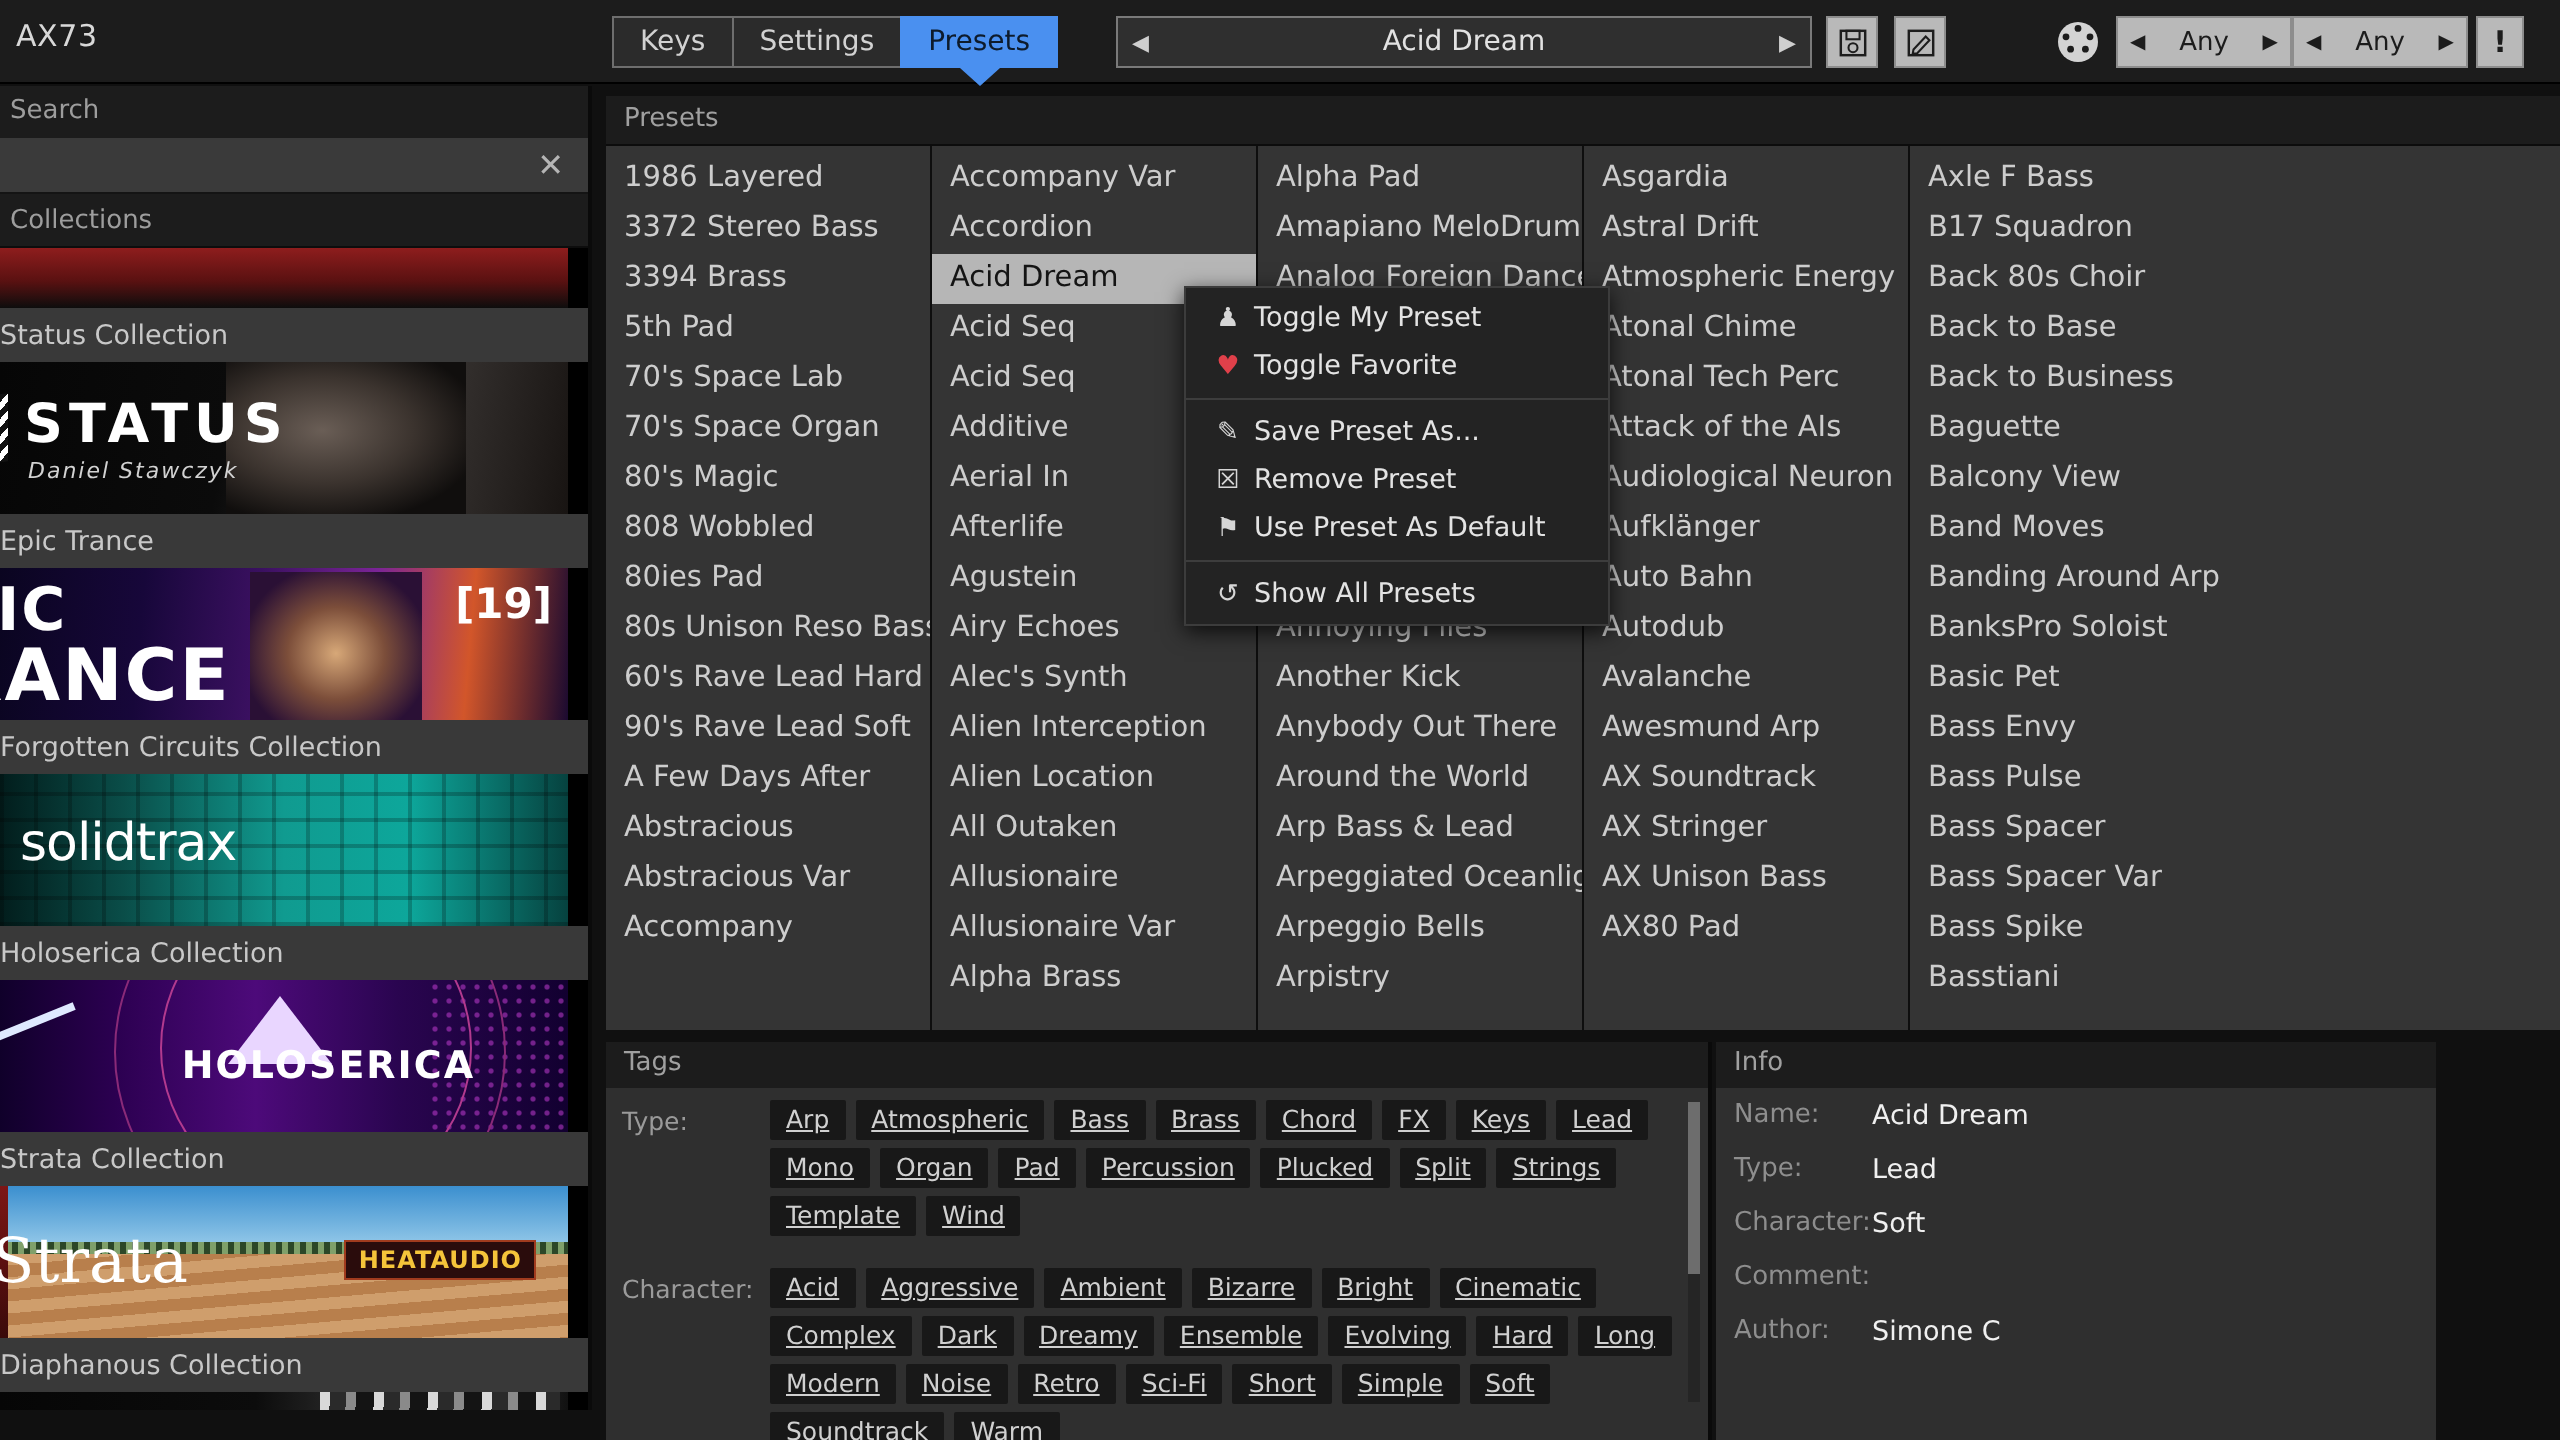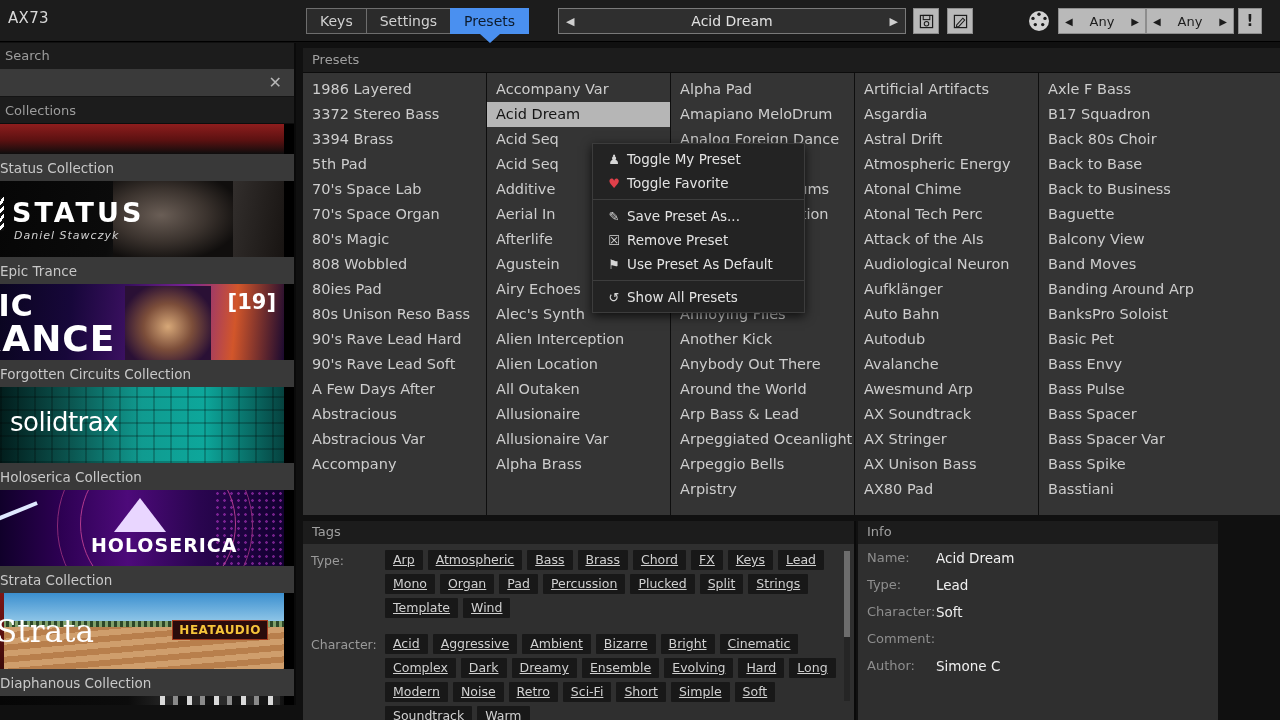--- a/index.html
+++ b/index.html
@@ -129,21 +129,21 @@
       repeating-linear-gradient(0deg, rgba(0,0,0,.22) 0 2px, transparent 2px 13px),
       repeating-linear-gradient(90deg, rgba(0,0,0,.22) 0 2px, transparent 2px 17px);}
   .art-solid .name { position:absolute; left:10px; top:20px; color:#fff; font-size:26px; letter-spacing:-.5px;text-align:center;}
 
   .art-holo { background: linear-gradient(90deg,#10002a 0%,#2b0050 20%,#4d0a7a 45%,#2a0550 70%,#120030 100%); }
   .art-holo .ring { position:absolute; left:28%; top:-44px; width:156px; height:156px; border:1px solid #b23a8e; border-radius:50%;}
   .art-holo .ring2 { position:absolute; left:20%; top:-62px; width:196px; height:196px; border:1px solid #8a2a78; border-radius:50%;}
   .art-holo .gem { position:absolute; left:40%; top:8px; width:0; height:0;
      border-left:26px solid transparent; border-right:26px solid transparent; border-bottom:34px solid #e9d6ff;}
   .art-holo .beam { position:absolute; left:-40px; top:26px; width:80px; height:4px; background:#dfe9ff; transform:rotate(-22deg);}
-  .art-holo .txt { position:absolute; left:32%; top:44px; color:#fff; font-size:19px; font-weight:bold; letter-spacing:1px;}
+  .art-holo .txt { position:absolute; left:32%; top:32px; color:#fff; font-size:19px; font-weight:bold; letter-spacing:1px;}
   .art-holo .dots { position:absolute; right:0; top:0; width:70px; height:76px;
      background:radial-gradient(circle, #c03bd0 1px, transparent 1.6px) 0 0/7px 7px; opacity:.55;}
 
   .art-strata { background: linear-gradient(180deg,#4d9fd8 0%,#86c3e6 32%,#c9a277 46%,#b4794c 70%,#8e5230 100%); border-radius: 29px; }
   .art-strata .sky { position:absolute; left:0; right:0; top:0; height:34px;
      background:linear-gradient(180deg,#3b8fcf,#9fd0ec);}
   .art-strata .trees { position:absolute; left:0; right:0; top:28px; height:8px;
      background:repeating-linear-gradient(90deg,#2c4728 0 3px, #7fa06a 3px 6px);}
   .art-strata .ground { position:absolute; left:0; right:0; top:34px; bottom:0;
      background:repeating-linear-gradient(175deg,#cf9e6c 0 6px,#b87f4c 6px 12px);}
@@ -162,21 +162,21 @@
   .browser {
     position: absolute; left: 303px; top: 48px; width: 977px; height: 467px;
     background: #1e1e1e;
   }
   .browser-hdr {
     height: 25px; background: #1c1c1c; color: #a0a0a0;
     font-size: 13px; padding: 4px 0 0 9px; border-bottom: 1px solid #0c0c0c;
   }
   .cols { display: flex; height: 442px; background: #343434; }
   .col {
-    width: 184px; border-right: 1px solid #0e0e0e;
+    width: 163px; border-right: 1px solid #0e0e0e;
     padding-top: 4px; overflow: hidden;
   }
   .col:last-child { border-right: none; width: 177px; }
   .pitem {
     height: 25px; line-height: 25px; padding: 0 0 0 9px;
     font-size: 14.5px; color: #cdcdcd; white-space: nowrap;
   }
   .pitem.sel { background: #b6b6b6; color: #141414; }
 
   
@@ -365,29 +365,30 @@
           <div class="pitem">1986 Layered</div>
           <div class="pitem">3372 Stereo Bass</div>
           <div class="pitem">3394 Brass</div>
           <div class="pitem">5th Pad</div>
           <div class="pitem">70's Space Lab</div>
           <div class="pitem">70's Space Organ</div>
           <div class="pitem">80's Magic</div>
           <div class="pitem">808 Wobbled</div>
           <div class="pitem">80ies Pad</div>
           <div class="pitem">80s Unison Reso Bass</div>
-          <div class="pitem">90's Rave Lead Hard</div>
+          <div class="pitem">60's Rave Lead Hard</div>
           <div class="pitem">90's Rave Lead Soft</div>
           <div class="pitem">A Few Days After</div>
           <div class="pitem">Abstracious</div>
           <div class="pitem">Abstracious Var</div>
           <div class="pitem">Accompany</div>
         </div>
         <div class="col">
           <div class="pitem">Accompany Var</div>
+          <div class="pitem">Accordion</div>
           <div class="pitem sel">Acid Dream</div>
           <div class="pitem">Acid Seq</div>
           <div class="pitem">Acid Seq</div>
           <div class="pitem">Additive</div>
           <div class="pitem">Aerial In</div>
           <div class="pitem">Afterlife</div>
           <div class="pitem">Agustein</div>
           <div class="pitem">Airy Echoes</div>
           <div class="pitem">Alec's Synth</div>
           <div class="pitem">Alien Interception</div>
@@ -410,21 +411,20 @@
           <div class="pitem">Annoying Flies</div>
           <div class="pitem">Another Kick</div>
           <div class="pitem">Anybody Out There</div>
           <div class="pitem">Around the World</div>
           <div class="pitem">Arp Bass &amp; Lead</div>
           <div class="pitem">Arpeggiated Oceanlight</div>
           <div class="pitem">Arpeggio Bells</div>
           <div class="pitem">Arpistry</div>
         </div>
         <div class="col">
-          <div class="pitem">Artificial Artifacts</div>
           <div class="pitem">Asgardia</div>
           <div class="pitem">Astral Drift</div>
           <div class="pitem">Atmospheric Energy</div>
           <div class="pitem">Atonal Chime</div>
           <div class="pitem">Atonal Tech Perc</div>
           <div class="pitem">Attack of the AIs</div>
           <div class="pitem">Audiological Neuron</div>
           <div class="pitem">Aufklänger</div>
           <div class="pitem">Auto Bahn</div>
           <div class="pitem">Autodub</div>

